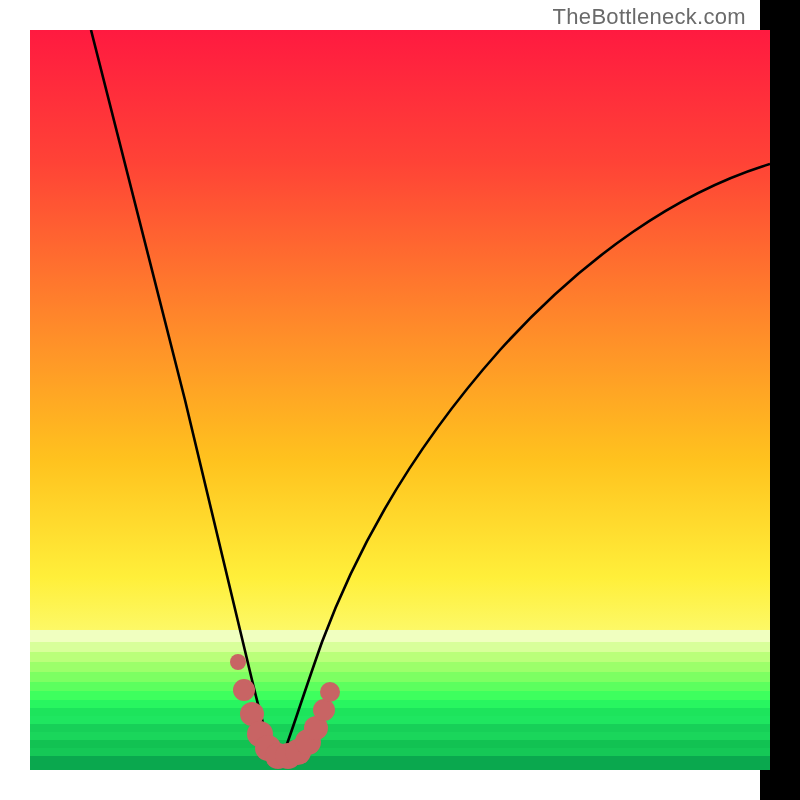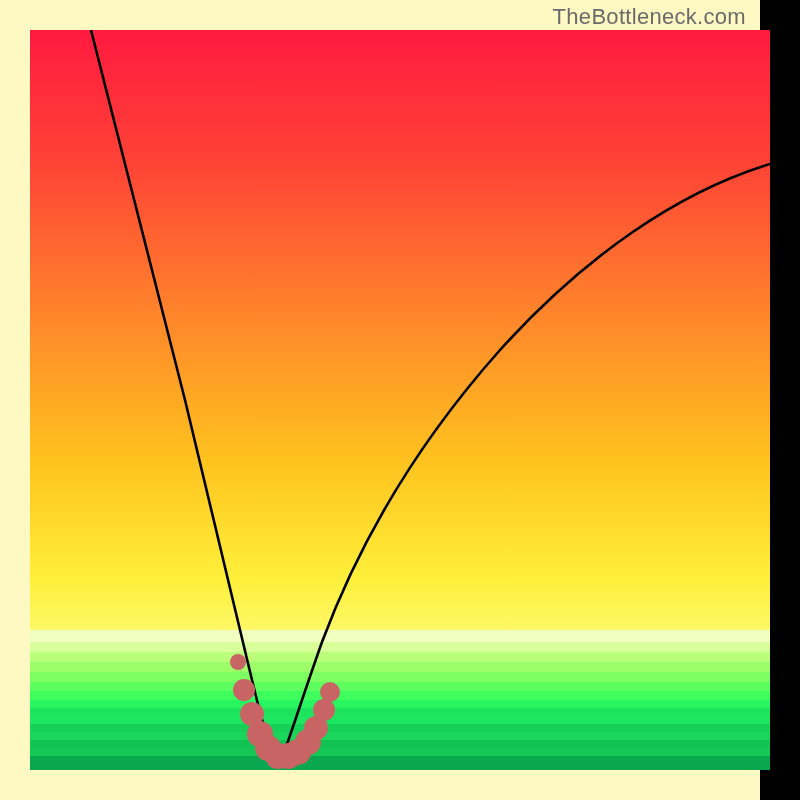--- a/index.html
+++ b/index.html
@@ -10,21 +10,21 @@
     background: #000000;
     overflow: hidden;
     font-family: Arial, Helvetica, sans-serif;
   }
   .frame {
     position: absolute;
     left: 0;
     top: 0;
     width: 760px;
     height: 800px;
-    background: #fef9c3;
+    background: #ffffff;
   }
   .watermark {
     position: absolute;
     top: 4px;
     right: 14px;
     color: #6a6a6a;
     font-size: 22px;
     font-weight: 500;
     letter-spacing: 0.3px;
     z-index: 5;

